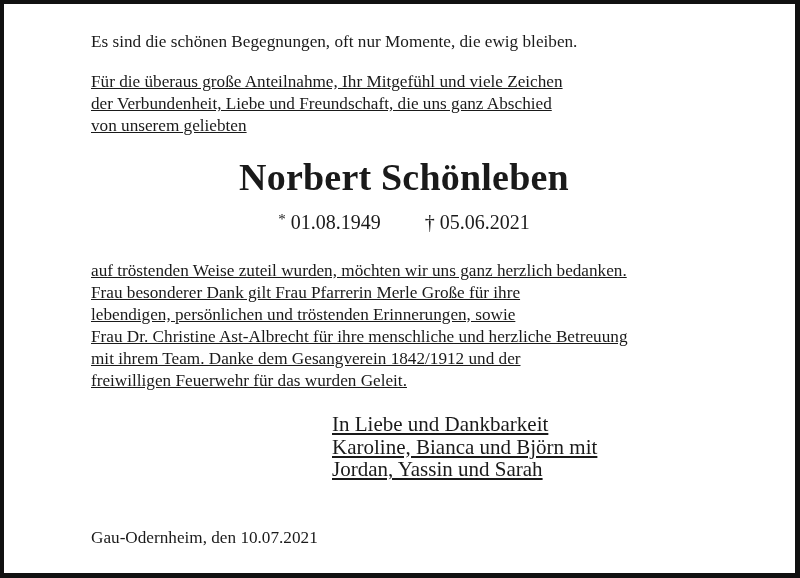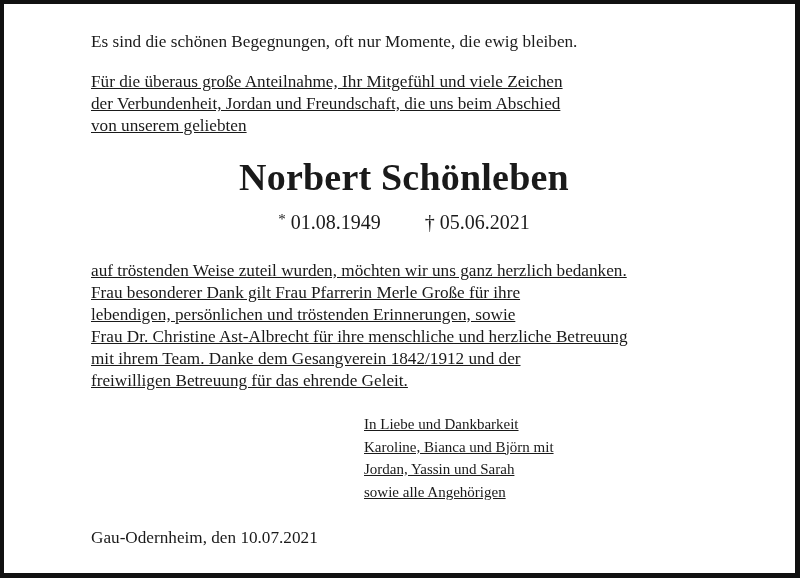--- a/index.html
+++ b/index.html
@@ -23,58 +23,57 @@
     position: absolute; left: 0; width: 800px; top: 150px;
     text-align: center; font-size: 38px; font-weight: bold; letter-spacing: 0.2px;
     line-height: 46px;
   }
   .dates {
     position: absolute; left: 0; width: 800px; top: 202px;
     text-align: center; font-size: 20px; line-height: 26px;
   }
   .dates .gap { display: inline-block; width: 34px; }
   .body-text { position: absolute; left: 87px; top: 256px; font-size: 17.2px; line-height: 22px; white-space: nowrap; }
-  .sig { position: absolute; left: 360px; top: 409px; font-size: 15px; line-height: 22px; white-space: nowrap; }
+  .sig { position: absolute; left: 328px; top: 409px; font-size: 21px; line-height: 22px; white-space: nowrap; }
   .sig div { height: 22.5px; }
   .footer { position: absolute; left: 87px; top: 523px; font-size: 17.2px; line-height: 22px; white-space: nowrap; }
 </style>
 </head>
 <body>
 
 <div class="frame serif">
 
   <div class="line intro">Es sind die schönen Begegnungen, oft nur Momente, die ewig bleiben.</div>
 
   <div class="line p1">
     <div>Für die überaus große Anteilnahme, Ihr Mitgefühl und viele Zeichen</div>
-    <div>der Verbundenheit, Jordan und Freundschaft, die uns beim Abschied</div>
+    <div>der Verbundenheit, Liebe und Freundschaft, die uns ganz Abschied</div>
     <div>von unserem geliebten</div>
   </div>
 
   <div class="name">Norbert Schönleben</div>
 
   <div class="dates">
     <span style="font-size:15px;vertical-align:5px;">*</span>
     <span>01.08.1949</span>
     <span class="gap"></span>
     <span>†</span>
     <span>05.06.2021</span>
   </div>
 
   <div class="body-text">
     <div>auf tröstenden Weise zuteil wurden, möchten wir uns ganz herzlich bedanken.</div>
     <div>Frau besonderer Dank gilt Frau Pfarrerin Merle Große für ihre</div>
     <div>lebendigen, persönlichen und tröstenden Erinnerungen, sowie</div>
     <div>Frau Dr. Christine Ast-Albrecht für ihre menschliche und herzliche Betreuung</div>
     <div>mit ihrem Team. Danke dem Gesangverein 1842/1912 und der</div>
-    <div>freiwilligen Betreuung für das ehrende Geleit.</div>
+    <div>freiwilligen Feuerwehr für das wurden Geleit.</div>
   </div>
 
   <div class="sig">
     <div>In Liebe und Dankbarkeit</div>
     <div>Karoline, Bianca und Björn mit</div>
     <div>Jordan, Yassin und Sarah</div>
-    <div>sowie alle Angehörigen</div>
   </div>
 
   <div class="footer">Gau-Odernheim, den 10.07.2021</div>
 
 </div>
 
 </body></html>

